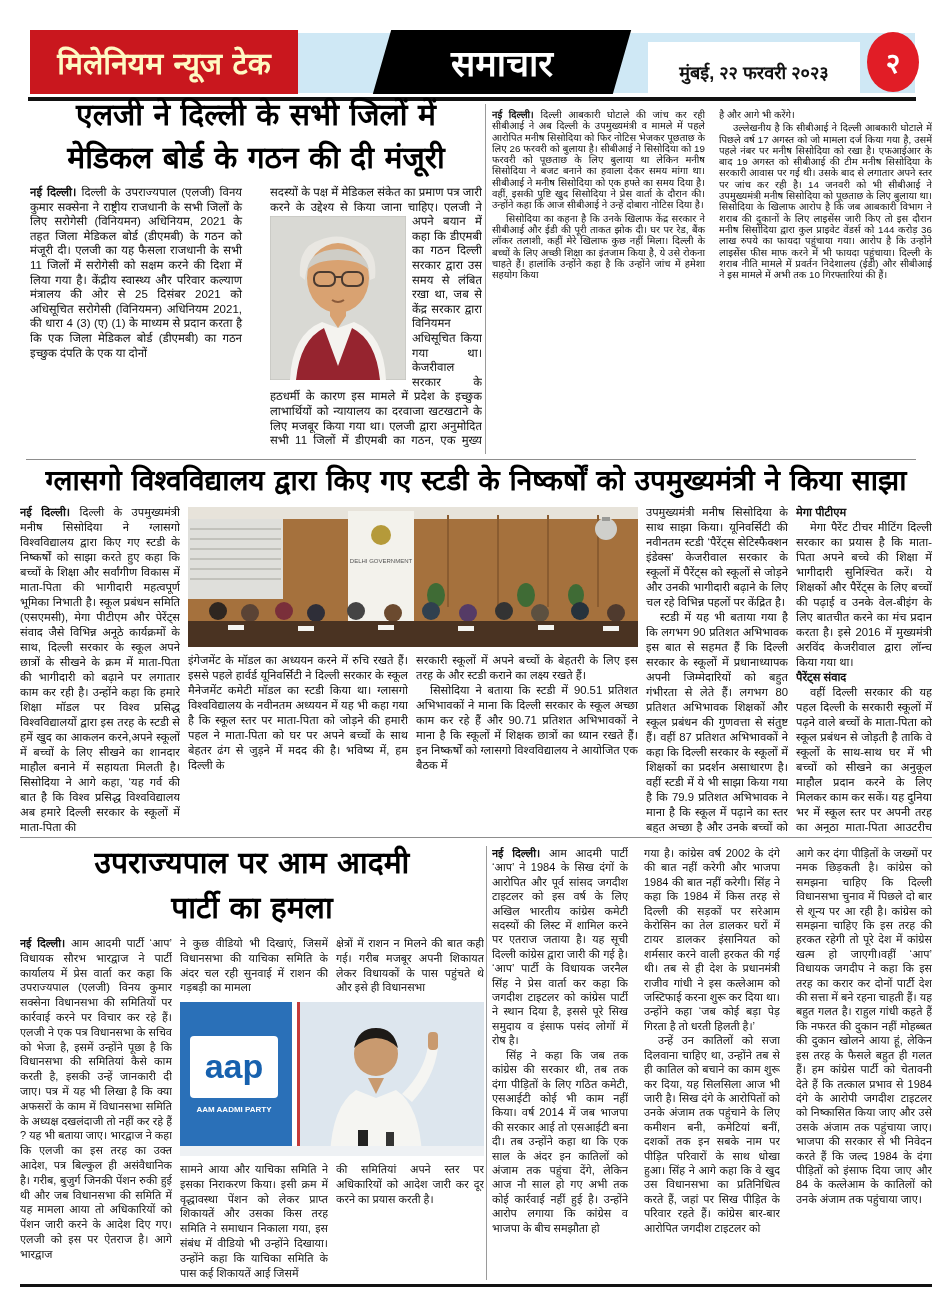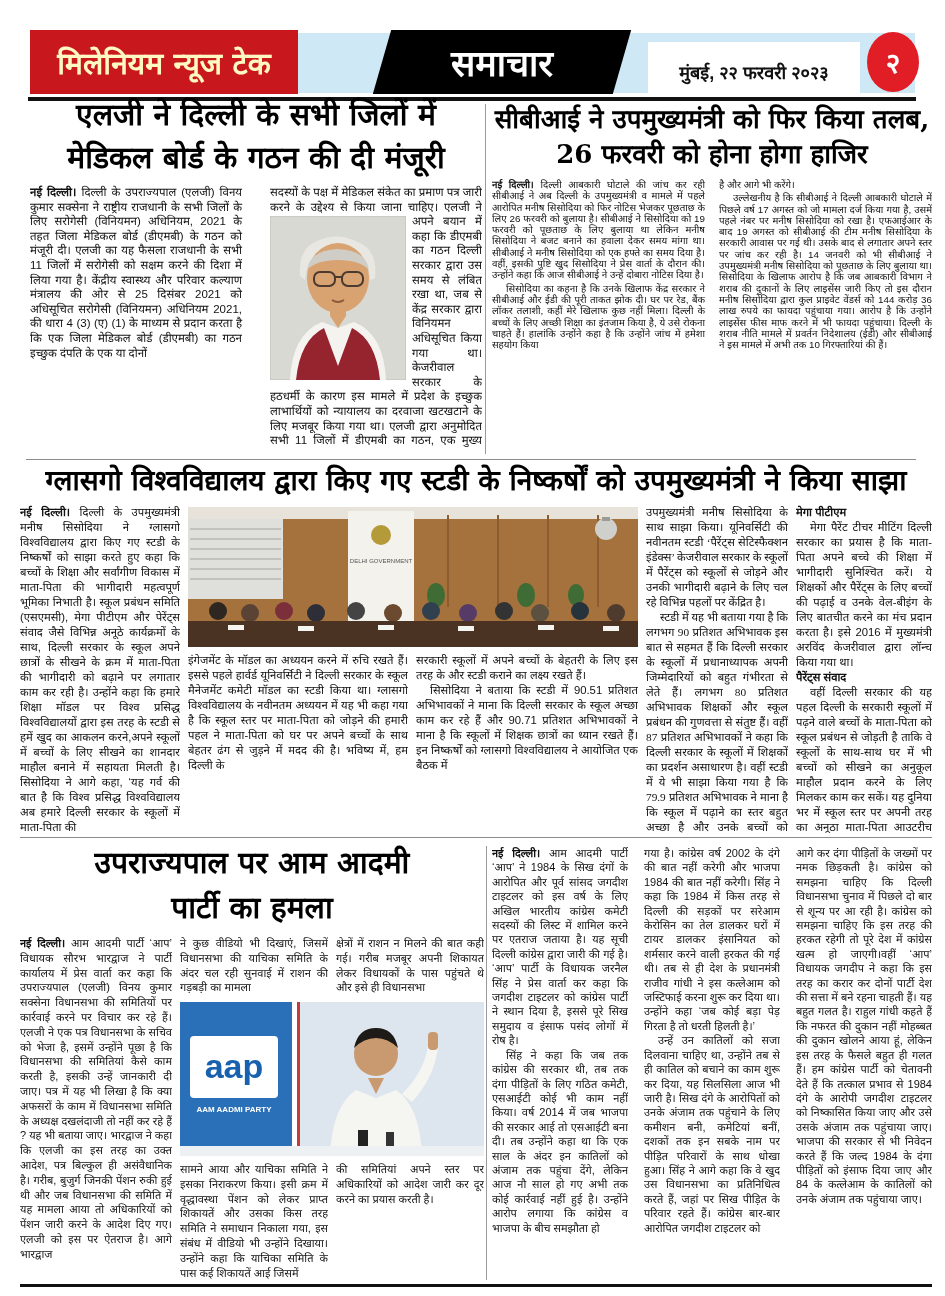--- a/index.html
+++ b/index.html
@@ -37,21 +37,21 @@
   #art-cbi .col{width:213px;font-size:9.8px;line-height:11.3px;}
   
   #art-glasgow{position:absolute;left:20px;top:463px;width:912px;height:372px;overflow:hidden;}
   #art-glasgow .headline{font-size:28px;line-height:36px;}
   #art-glasgow .gbody{position:relative;margin-top:6px;height:328px;}
   .gcol{position:absolute;font-size:11.3px;line-height:15px;overflow:hidden;}
   #gcol1{left:0;top:0;width:160px;height:328px;}
   #gphoto{position:absolute;left:168px;top:2px;width:450px;height:140px;}
   #gcolA{left:168px;top:148px;width:220px;height:180px;}
   #gcolB{left:396px;top:148px;width:222px;height:180px;}
-  #gcol4{left:626px;top:0;width:142px;height:328px;font-family:Liberation Serif, serif;}
+  #gcol4{left:626px;top:0;width:142px;height:328px;}
   #gcol5{left:776px;top:0;width:136px;height:328px;}
   .subhead{font-weight:700;}
   
   #art-attack{position:absolute;left:20px;top:840px;width:464px;height:444px;overflow:hidden;}
   #art-attack .headline{font-size:30px;line-height:45px;}
   #art-attack .abody{position:relative;margin-top:6px;height:346px;}
   .acol{position:absolute;font-size:11px;line-height:14.8px;overflow:hidden;text-align:justify;}
   #acol1{left:0;top:0;width:152px;height:346px;}
   #acol2t{left:160px;top:0;width:148px;height:62px;}
   #acol3t{left:316px;top:0;width:148px;height:62px;}
@@ -114,24 +114,20 @@
         </span>
         <span>ने अपने बयान में कहा कि डीएमबी का गठन दिल्ली सरकार द्वारा उस समय से लंबित रखा था, जब से केंद्र सरकार द्वारा विनियमन अधिसूचित किया गया था। केजरीवाल सरकार के हठधर्मी के कारण इस मामले में प्रदेश के इच्छुक लाभार्थियों को न्यायालय का दरवाजा खटखटाने के लिए मजबूर किया गया था। एलजी द्वारा अनुमोदित सभी 11 जिलों में डीएमबी का गठन, एक मुख्य</span>
         <span>चिकित्सा अधिकारी, मुख्य सिविल सर्जन और संयुक्त सचिव का गठन किया जाएगा। अध्यक्ष के रूप में जिले की स्वास्थ्य सेवा निदेशक होंगे।</span>
       </div>
     </div>
   </div>
 
   <div id="vr-top" class="vrule"></div>
 
   <div id="art-cbi">
-    <h2 class="headline">
-      <span style="display:block">सीबीआई ने उपमुख्यमंत्री को फिर किया तलब,</span>
-      <span style="display:block">26 फरवरी को होना होगा हाजिर</span>
-    </h2>
     <div class="cols">
       <div class="col body-just">
         <p><span class="dateline">नई दिल्ली।</span>
            <span>दिल्ली आबकारी घोटाले की जांच कर रही सीबीआई ने अब दिल्ली के उपमुख्यमंत्री व मामले में पहले आरोपित मनीष सिसोदिया को फिर नोटिस भेजकर पूछताछ के लिए 26 फरवरी को बुलाया है। सीबीआई ने सिसोदिया को 19 फरवरी को पूछताछ के लिए बुलाया था लेकिन मनीष सिसोदिया ने बजट बनाने का हवाला देकर समय मांगा था। सीबीआई ने मनीष सिसोदिया को एक हफ्ते का समय दिया है। वहीं, इसकी पुष्टि खुद सिसोदिया ने प्रेस वार्ता के दौरान की। उन्होंने कहा कि आज सीबीआई ने उन्हें दोबारा नोटिस दिया है।</span></p>
         <p class="indent">सिसोदिया का कहना है कि उनके खिलाफ केंद्र सरकार ने सीबीआई और ईडी की पूरी ताकत झोक दी। घर पर रेड, बैंक लॉकर तलाशी, कहीं मेरे खिलाफ कुछ नहीं मिला। दिल्ली के बच्चों के लिए अच्छी शिक्षा का इंतजाम किया है, ये उसे रोकना चाहते हैं। हालांकि उन्होंने कहा है कि उन्होंने जांच में हमेशा सहयोग किया</p>
       </div>
       <div class="col body-just">
         <p>है और आगे भी करेंगे।</p>
         <p class="indent">उल्लेखनीय है कि सीबीआई ने दिल्ली आबकारी घोटाले में पिछले वर्ष 17 अगस्त को जो मामला दर्ज किया गया है, उसमें पहले नंबर पर मनीष सिसोदिया को रखा है। एफआईआर के बाद 19 अगस्त को सीबीआई की टीम मनीष सिसोदिया के सरकारी आवास पर गई थी। उसके बाद से लगातार अपने स्तर पर जांच कर रही है। 14 जनवरी को भी सीबीआई ने उपमुख्यमंत्री मनीष सिसोदिया को पूछताछ के लिए बुलाया था। सिसोदिया के खिलाफ आरोप है कि जब आबकारी विभाग ने शराब की दुकानों के लिए लाइसेंस जारी किए तो इस दौरान मनीष सिसोदिया द्वारा कुल प्राइवेट वेंडर्स को 144 करोड़ 36 लाख रुपये का फायदा पहुंचाया गया। आरोप है कि उन्होंने लाइसेंस फीस माफ करने में भी फायदा पहुंचाया। दिल्ली के शराब नीति मामले में प्रवर्तन निदेशालय (ईडी) और सीबीआई ने इस मामले में अभी तक 10 गिरफ्तारियां की हैं।</p>
       </div>

